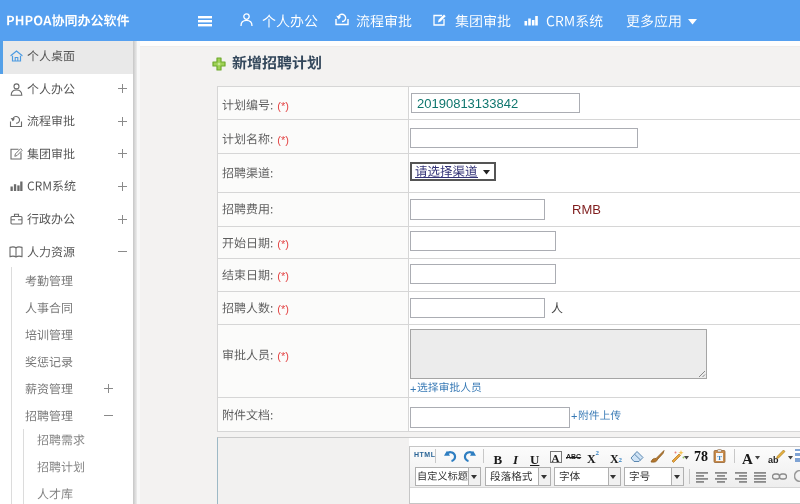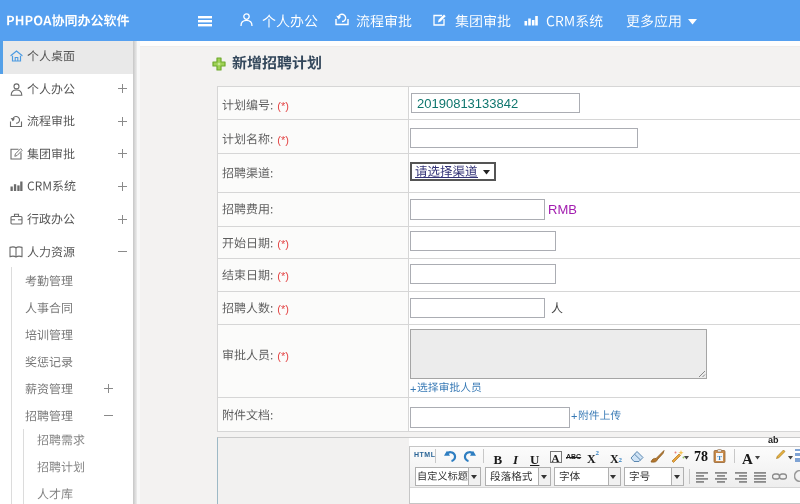--- a/index.html
+++ b/index.html
@@ -221,21 +221,21 @@
 <div style="position:absolute;left:410.0px;top:127.5px;width:228.0px;height:20.0px;background:#fff;border:1px solid #abadb3;box-sizing:border-box"></div>
 <div style="position:absolute;left:410px;top:161.5px;width:86px;height:19px;background:#fff;border:2px solid #555;box-sizing:border-box"></div>
 <svg style="position:absolute;left:415.0px;top:164.1px;" width="63.5" height="15.0">
       <path transform="translate(0 11.88) scale(0.0125 -0.0125)" d="M107 772C159 725 225 659 256 617L307 670C276 711 208 773 155 818ZM42 526V454H192V88C192 44 162 14 144 2C157 -13 177 -44 184 -62C198 -41 224 -20 393 110C385 125 373 154 368 174L264 96V526ZM494 212H808V130H494ZM494 265V342H808V265ZM614 840V762H382V704H614V640H407V585H614V516H352V458H960V516H688V585H899V640H688V704H929V762H688V840ZM424 400V-79H494V75H808V5C808 -7 803 -11 790 -12C776 -13 728 -13 677 -11C687 -29 696 -57 699 -76C770 -76 816 -76 843 -64C872 -53 880 -33 880 4V400Z M1061 765C1119 716 1187 646 1216 597L1278 644C1246 692 1177 760 1118 806ZM1446 810C1422 721 1380 633 1326 574C1344 565 1376 545 1390 534C1413 562 1435 597 1455 636H1603V490H1320V423H1501C1484 292 1443 197 1293 144C1309 130 1331 102 1339 83C1507 149 1557 264 1576 423H1679V191C1679 115 1696 93 1771 93C1786 93 1854 93 1869 93C1932 93 1952 125 1959 252C1938 257 1907 268 1893 282C1890 177 1886 163 1861 163C1847 163 1792 163 1782 163C1756 163 1753 166 1753 191V423H1951V490H1678V636H1909V701H1678V836H1603V701H1485C1498 731 1509 763 1518 795ZM1251 456H1056V386H1179V83C1136 63 1090 27 1045 -15L1095 -80C1152 -18 1206 34 1243 34C1265 34 1296 5 1335 -19C1401 -58 1484 -68 1600 -68C1698 -68 1867 -63 1945 -58C1946 -36 1958 1 1966 20C1867 10 1715 3 1601 3C1495 3 1411 9 1349 46C1301 74 1278 98 1251 100Z M2177 839V639H2046V569H2177V356C2124 340 2075 326 2036 315L2055 242L2177 281V12C2177 -1 2172 -5 2160 -6C2148 -6 2109 -7 2066 -5C2076 -26 2085 -57 2088 -76C2152 -76 2191 -75 2216 -62C2241 -50 2250 -29 2250 12V305L2366 343L2356 412L2250 379V569H2369V639H2250V839ZM2804 719C2768 667 2719 621 2662 581C2610 621 2566 667 2532 719ZM2396 787V719H2460C2497 652 2546 594 2604 544C2526 497 2438 462 2353 441C2367 426 2385 398 2393 380C2484 407 2577 447 2660 500C2738 446 2829 405 2928 379C2938 399 2959 427 2974 442C2880 462 2794 496 2720 542C2799 602 2866 677 2909 765L2864 790L2851 787ZM2620 412V324H2417V256H2620V153H2366V85H2620V-82H2695V85H2957V153H2695V256H2885V324H2695V412Z M3042 650C3103 631 3178 597 3216 570L3253 625C3214 652 3137 683 3078 700ZM3116 792C3175 771 3248 737 3285 710L3320 763C3283 790 3208 822 3150 839ZM3069 351 3122 298C3187 365 3262 448 3324 523L3280 574C3211 493 3126 404 3069 351ZM3919 806H3373V344H3460V263H3057V197H3388C3301 111 3163 35 3037 -4C3053 -19 3076 -47 3087 -66C3220 -19 3367 72 3460 177V-81H3536V172C3630 71 3776 -16 3913 -59C3924 -40 3947 -11 3964 5C3832 40 3692 111 3604 197H3945V263H3536V344H3939V405H3446V480H3875V676H3446V746H3919ZM3446 622H3801V535H3446Z M4064 765C4117 714 4180 642 4207 596L4269 638C4239 684 4175 753 4122 801ZM4455 368H4790V284H4455ZM4455 231H4790V147H4455ZM4455 504H4790V421H4455ZM4384 561V89H4863V561H4624C4635 586 4647 616 4659 645H4947V708H4760C4784 741 4809 781 4833 818L4759 840C4743 801 4711 747 4684 708H4497L4549 732C4537 763 4505 811 4476 844L4414 817C4440 784 4468 739 4481 708H4311V645H4576C4570 618 4561 587 4553 561ZM4262 483H4051V413H4190V102C4145 86 4094 44 4042 -7L4089 -68C4140 -6 4191 47 4227 47C4250 47 4281 17 4324 -7C4393 -46 4479 -57 4597 -57C4693 -57 4869 -51 4941 -46C4942 -25 4954 9 4962 27C4865 17 4716 10 4599 10C4490 10 4404 17 4340 52C4305 72 4282 90 4262 100Z" fill="#333377"></path>
     </svg>
 <div style="position:absolute;left:415px;top:177px;width:62.5px;height:1px;background:#333377"></div>
 <svg style="position:absolute;left:483px;top:169.5px" width="8" height="5">
       <path d="M0 0 L7 0 L3.5 4.5 Z" fill="#222"></path>
     </svg>
 <div style="position:absolute;left:410.0px;top:198.5px;width:135.0px;height:21.0px;background:#fff;border:1px solid #abadb3;box-sizing:border-box"></div>
-<div style="position:absolute;left:548px;top:202px;font:13px 'Liberation Sans',sans-serif;color:#a21caf">RMB</div>
+<div style="position:absolute;left:572px;top:202px;font:13px 'Liberation Sans',sans-serif;color:#7f1d1d">RMB</div>
 <div style="position:absolute;left:410.0px;top:231.0px;width:146.0px;height:20.0px;background:#fff;border:1px solid #abadb3;box-sizing:border-box"></div>
 <div style="position:absolute;left:410.0px;top:264.0px;width:146.0px;height:20.0px;background:#fff;border:1px solid #abadb3;box-sizing:border-box"></div>
 <div style="position:absolute;left:410.0px;top:298.0px;width:135.0px;height:20.0px;background:#fff;border:1px solid #abadb3;box-sizing:border-box"></div>
 <svg style="position:absolute;left:550.5px;top:301.1px;" width="13.0" height="14.4">
       <path transform="translate(0 11.40) scale(0.0120 -0.0120)" d="M457 837C454 683 460 194 43 -17C66 -33 90 -57 104 -76C349 55 455 279 502 480C551 293 659 46 910 -72C922 -51 944 -25 965 -9C611 150 549 569 534 689C539 749 540 800 541 837Z" fill="#444"></path>
     </svg>
 <div style="position:absolute;left:410px;top:329px;width:297px;height:50px;background:#ececec;border:1px solid #a5a5a5;box-sizing:border-box"></div>
 <svg style="position:absolute;left:698px;top:370px" width="8" height="8">
       <path d="M7 1 L1 7 M7 4.5 L4.5 7" stroke="#888" stroke-width="1"></path>
     </svg>
@@ -295,21 +295,21 @@
       <rect x="1" y="1.5" width="11" height="12" rx="1" fill="#c98b4b" stroke="#936434" stroke-width="0.8"></rect>
       <rect x="4.5" y="0.5" width="4" height="2.5" rx="0.8" fill="#e4e4e4" stroke="#936434" stroke-width="0.6"></rect>
       <rect x="3" y="4" width="7" height="8" fill="#f6f6f6"></rect>
       <text x="6.5" y="10.5" font-family="Liberation Serif,serif" font-size="7" font-weight="bold" fill="#2d7dbf" text-anchor="middle">T</text>
     </svg>
 <div style="position:absolute;left:733.5px;top:449px;width:1px;height:14px;background:#c8c8c8"></div>
 <div style="position:absolute;left:742.0px;top:451.7px;font:bold 15px 'Liberation Serif',serif;color:#1a1a1a;line-height:1">A</div>
 <svg style="position:absolute;left:755px;top:456px" width="6" height="4">
       <path d="M0 0 L5 0 L2.5 3.5 Z" fill="#444"></path>
     </svg>
-<div style="position:absolute;left:768px;top:435px;font:bold 9px 'Liberation Sans',sans-serif;color:#222">ab</div>
+<div style="position:absolute;left:768px;top:455px;font:bold 9px 'Liberation Sans',sans-serif;color:#222">ab</div>
 <svg style="position:absolute;left:775px;top:449px" width="11" height="11" viewBox="0 0 11 11">
       <path d="M1.5 9.5 L2.4 7.2 L8.5 1 L10 2.5 L3.8 8.7 Z" fill="#e8b23d" stroke="#a5781f" stroke-width="0.7"></path>
     </svg>
 <svg style="position:absolute;left:788px;top:456px" width="6" height="4">
       <path d="M0 0 L5 0 L2.5 3.5 Z" fill="#444"></path>
     </svg>
 <svg style="position:absolute;left:795px;top:449px" width="5" height="13">
       <rect x="0" y="0" width="5" height="13" fill="#7fa3d4"></rect>
       <rect x="0" y="2" width="5" height="2" fill="#fff"></rect>
       <rect x="0" y="7" width="5" height="2" fill="#fff"></rect>

